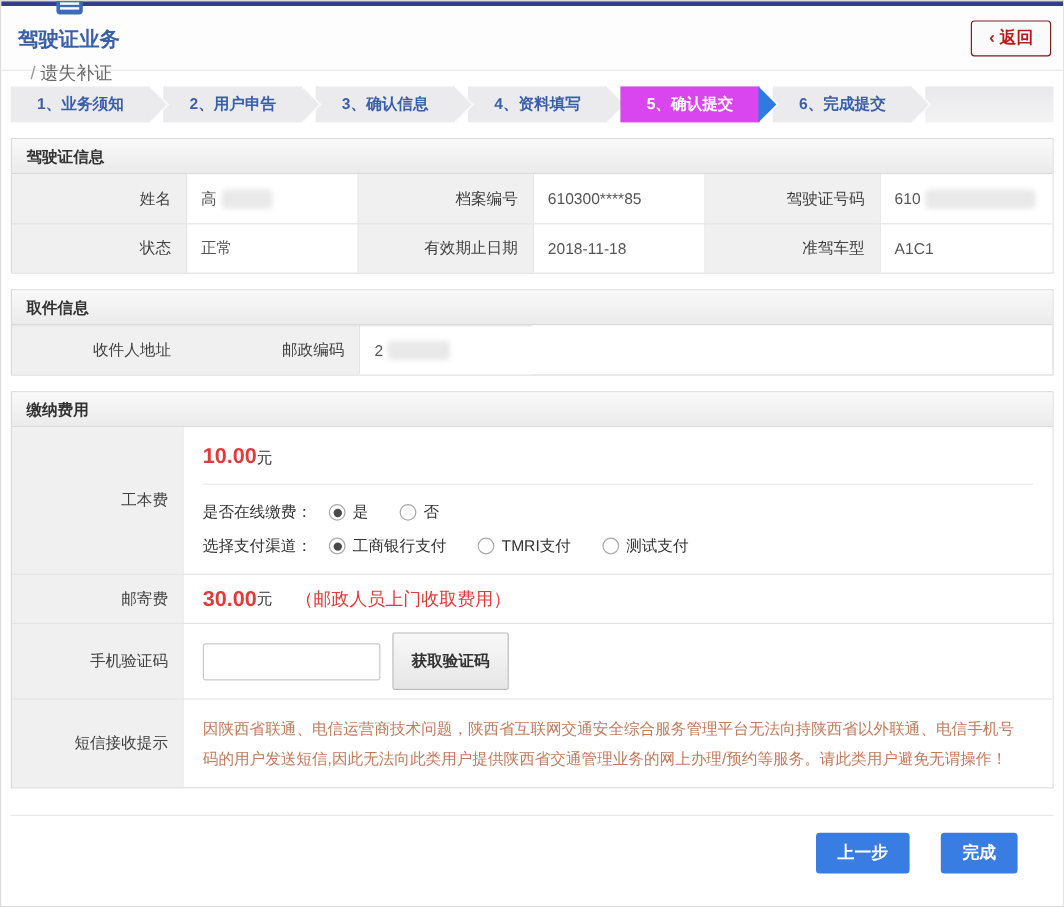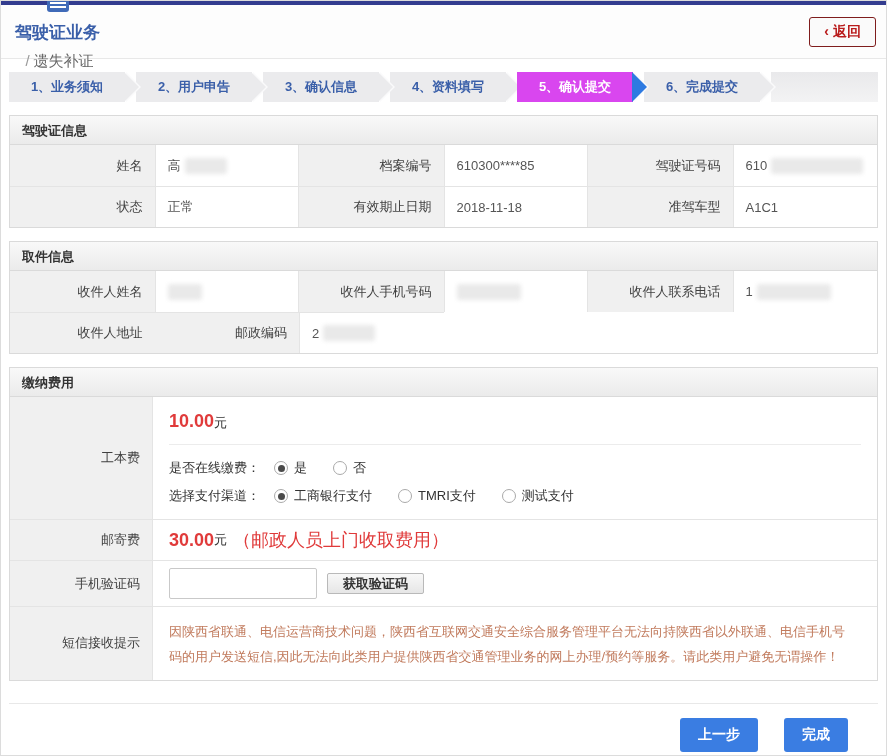--- a/index.html
+++ b/index.html
@@ -51,34 +51,34 @@
 
   
   .fee-grid { display:grid; grid-template-columns:142px 1fr; }
   .fee-lbl { background:#f0f0f0; display:flex; align-items:center; justify-content:flex-end;
              padding-right:12px; color:#3f3f3f; border-top:1px solid #e4e4e4;text-align:right; }
   .fee-val { background:#fff; border-left:1px solid #e4e4e4; border-top:1px solid #e4e4e4;
              padding:0 16px; display:flex; align-items:center; min-height:41px; }
   .fee-grid .fee-lbl:first-child, .fee-grid .fee-lbl:first-child + .fee-val { border-top:none; }
   .amount { color:#e03a3a; font-weight:bold; font-size:18px; }
   .unit { color:#333; font-size:13px; }
-  .note-red { color:#e03a3a; font-size:18px; margin-left:6px; }
+  .note-red { color:#e03a3a; font-size:15px; margin-left:19px; }
   .gongben { display:block; padding:14px 16px 12px 16px; }
   .gongben .divider { border-bottom:1px solid #ececec; margin:12px 0 14px 0; }
   .opt-line { display:flex; align-items:center; margin-bottom:10px; color:#333; }
   .opt-line:last-child { margin-bottom:2px; }
   .opt-label { margin-right:14px; }
   .radio { width:14px; height:14px; border:1px solid #aaa; border-radius:50%; background:#fff;
            display:inline-block; margin-right:6px; flex:none; cursor:pointer; }
   .radio.checked::after { content:""; display:block; width:7px; height:7px; margin:2.5px;
            background:#4a4a4a; border-radius:50%; }
   .radio-item { display:flex; align-items:center; margin-right:26px; cursor:pointer; }
   .captcha-input { width:148px; height:31px; border:1px solid #c9c9c9; border-radius:2px; padding:0 8px;
            font-family:inherit; font-size:13px; }
-  .captcha-btn { height:21px; margin-left:10px; padding:0 15px; border:1px solid #b9b9b9; border-radius:2px;
+  .captcha-btn { height:48px; margin-left:10px; padding:0 15px; border:1px solid #b9b9b9; border-radius:2px;
            background:linear-gradient(#f8f8f8,#e6e6e6); color:#333; font-size:13px; cursor:pointer;
            font-family:inherit; font-weight:bold; }
   .sms-text { color:#c17a5c; line-height:1.95; padding:10px 14px 10px 0; font-size:13px; }
   .sms-val { align-items:flex-start; padding-top:2px; }
 
   
   .footer { margin:22px 8px 0 8px; border-top:1px solid #e8e8e8; padding:14px 30px 0 0;
             display:flex; justify-content:flex-end; gap:26px; }
   .btn-blue { background:#3a7de2; color:#fff; border:none; border-radius:3px; padding:8px 18px;
               font-size:14px; font-weight:bold; cursor:pointer; font-family:inherit; }
@@ -135,35 +135,20 @@
       <div class="cell val">正常</div>
       <div class="cell lbl">有效期止日期</div>
       <div class="cell val">2018-11-18</div>
       <div class="cell lbl">准驾车型</div>
       <div class="cell val">A1C1</div>
     </div>
   </div>
 
   <div class="section">
     <div class="sec-title">取件信息</div>
-    <div class="grid6 row-first">
-      <div class="cell lbl">收件人姓名</div>
-      <div class="cell val">
-          <span class="redact" style="width:34px;margin-left:0"></span>
-        </div>
-      <div class="cell lbl">收件人手机号码</div>
-      <div class="cell val">
-          <span class="redact" style="width:64px;margin-left:0"></span>
-        </div>
-      <div class="cell lbl">收件人联系电话</div>
-      <div class="cell val">
-          <span>1</span>
-          <span class="redact" style="width:74px"></span>
-        </div>
-    </div>
     <div class="grid6">
       <div class="cell lbl">收件人地址</div>
       <div class="cell lbl">邮政编码</div>
       <div class="cell val">
           <span>2</span>
           <span class="redact" style="width:52px"></span>
         </div>
     </div>
   </div>
 

